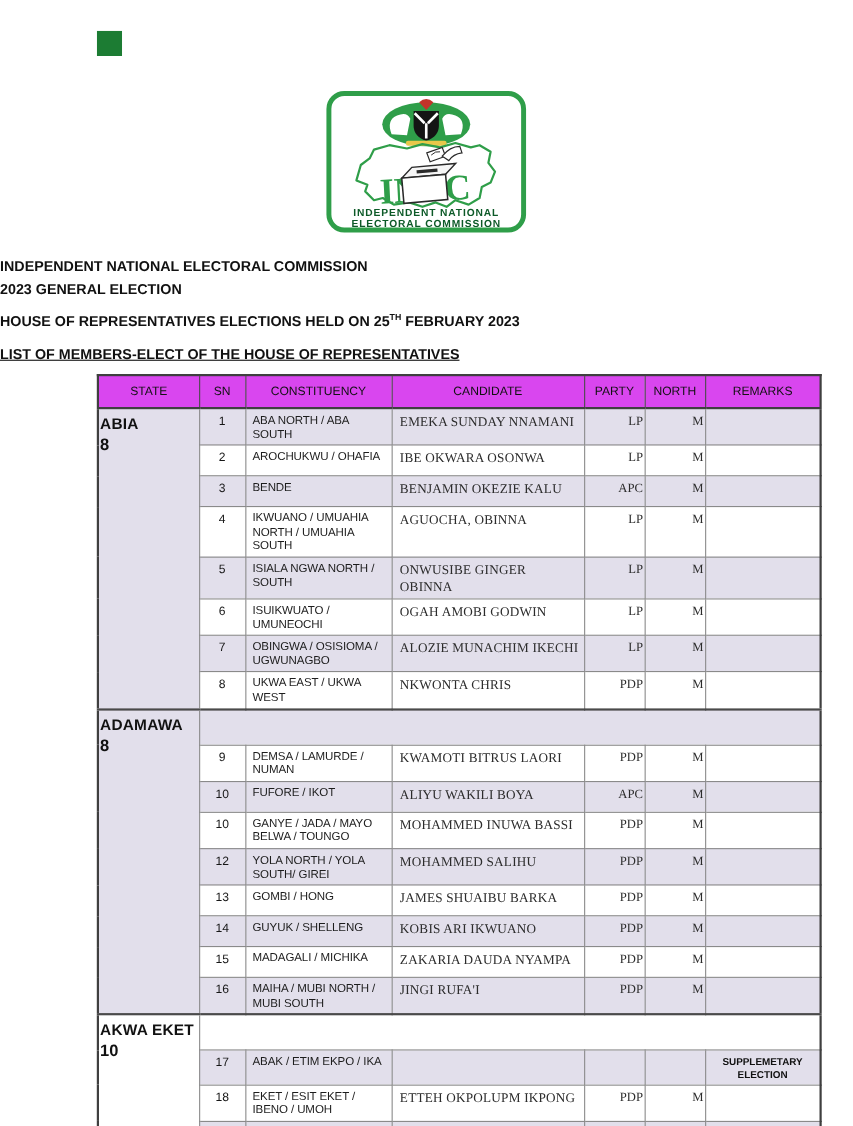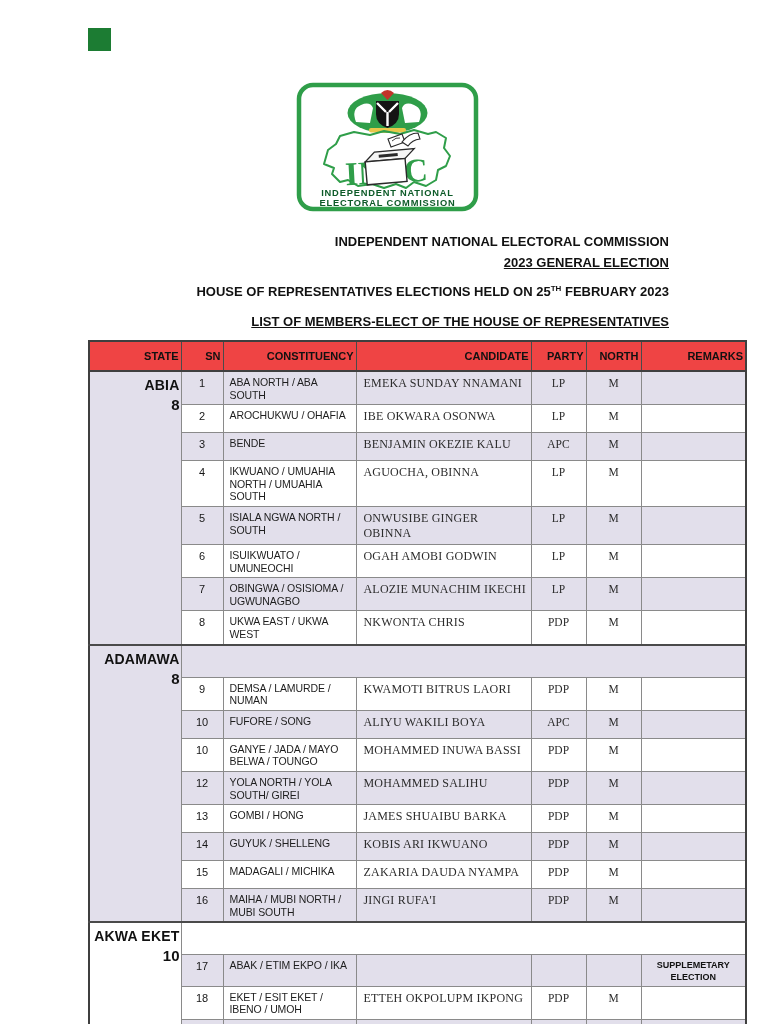--- a/index.html
+++ b/index.html
@@ -3,62 +3,62 @@
 <meta charset="utf-8">
 <style>
   html,body{margin:0;padding:0;}
   body{
     width:775px;height:1024px;position:relative;background:#ffffff;
     font-family:"Liberation Sans",sans-serif;color:#161616;overflow:hidden;
   }
   .corner-square{position:absolute;left:88px;top:28px;}
   .logo-wrap{position:absolute;left:296px;top:82px;width:183px;height:130px;}
   .heading-line{
-    position:absolute;left:0;width:669px;text-align:right;
+    position:absolute;left:0;width:669px;text-align:left;
     font-weight:bold;font-size:13px;letter-spacing:0;color:#111;
   }
   .heading-line sup{font-size:8px;}
   .h1{top:234px;}
-  .h2{top:255px;text-decoration:underline;}
+  .h2{top:255px;}
   .h3{top:284px;}
   .h4{top:314px;text-decoration:underline;}
 
   table.members{
     position:absolute;left:88px;top:340px;width:657px;
     border-collapse:collapse;table-layout:fixed;
     border:2px solid #3f3f3f;
   }
   col.c-state{width:92px;} col.c-sn{width:42px;} col.c-const{width:133px;}
   col.c-cand{width:175px;} col.c-party{width:55px;} col.c-gender{width:55px;}
   col.c-remarks{width:105px;}
 
   thead tr{height:30px;}
   th{
-    font-size:11px;font-weight:bold;text-align:right;background:#ef4444;
+    font-size:11px;font-weight:normal;text-align:center;background:#d946ef;
     border:1px solid #4a4a4a;border-bottom:2px solid #3f3f3f;padding:4px 2px;color:#111;
   }
   td{border:1px solid #8a8a8a;vertical-align:top;}
   tr.data-row{height:28px;}
   tr.group-start > td{border-top:2px solid #4a4a4a;}
 
   .lav{background:#e2dfeb;}
   .white{background:#ffffff;}
 
-  td.state-cell{text-align:right;padding-top:5px;vertical-align:top;}
+  td.state-cell{text-align:left;padding-top:5px;vertical-align:top;}
   .state-name{font-size:14px;font-weight:bold;letter-spacing:0.2px;color:#111;}
   .state-seats{font-size:15px;font-weight:bold;margin-top:3px;color:#111;}
 
   td.sn{text-align:center;font-size:11px;padding-top:5px;}
   td.const{font-size:10.5px;line-height:1.2;padding:4px 3px 3px 6px;letter-spacing:-0.1px;color:#1d1d1d;}
   td.cand{
     font-family:"Liberation Serif",serif;font-size:12px;letter-spacing:0.2px;
     padding:4px 3px 3px 7px;color:#2c2c2c;
   }
   td.party,td.gender{
-    font-family:"Liberation Serif",serif;font-size:11.5px;text-align:center;
+    font-family:"Liberation Serif",serif;font-size:11.5px;text-align:right;
     padding-top:5px;color:#2c2c2c;
   }
   td.party.party-large{font-size:16px;padding-top:4px;}
   td.remarks{
     font-size:9px;font-weight:bold;text-align:center;line-height:1.35;
     padding:4px 8px 2px 8px;color:#111;
   }
   td.spacer{height:29px;}
 </style>
 </head>
@@ -207,21 +207,21 @@
       <tr class="data-row">
         <td class="sn white">9</td>
         <td class="const white">DEMSA / LAMURDE / NUMAN</td>
         <td class="cand white">KWAMOTI BITRUS LAORI</td>
         <td class="party white">PDP</td>
         <td class="gender white">M</td>
         <td class="remarks white"></td>
       </tr>
       <tr class="data-row">
         <td class="sn lav">10</td>
-        <td class="const lav">FUFORE / SONG</td>
+        <td class="const lav">FUFORE / IKOT</td>
         <td class="cand lav">ALIYU WAKILI BOYA</td>
         <td class="party lav">APC</td>
         <td class="gender lav">M</td>
         <td class="remarks lav"></td>
       </tr>
       <tr class="data-row">
         <td class="sn white">10</td>
         <td class="const white">GANYE / JADA / MAYO BELWA / TOUNGO</td>
         <td class="cand white">MOHAMMED INUWA BASSI</td>
         <td class="party white">PDP</td>

